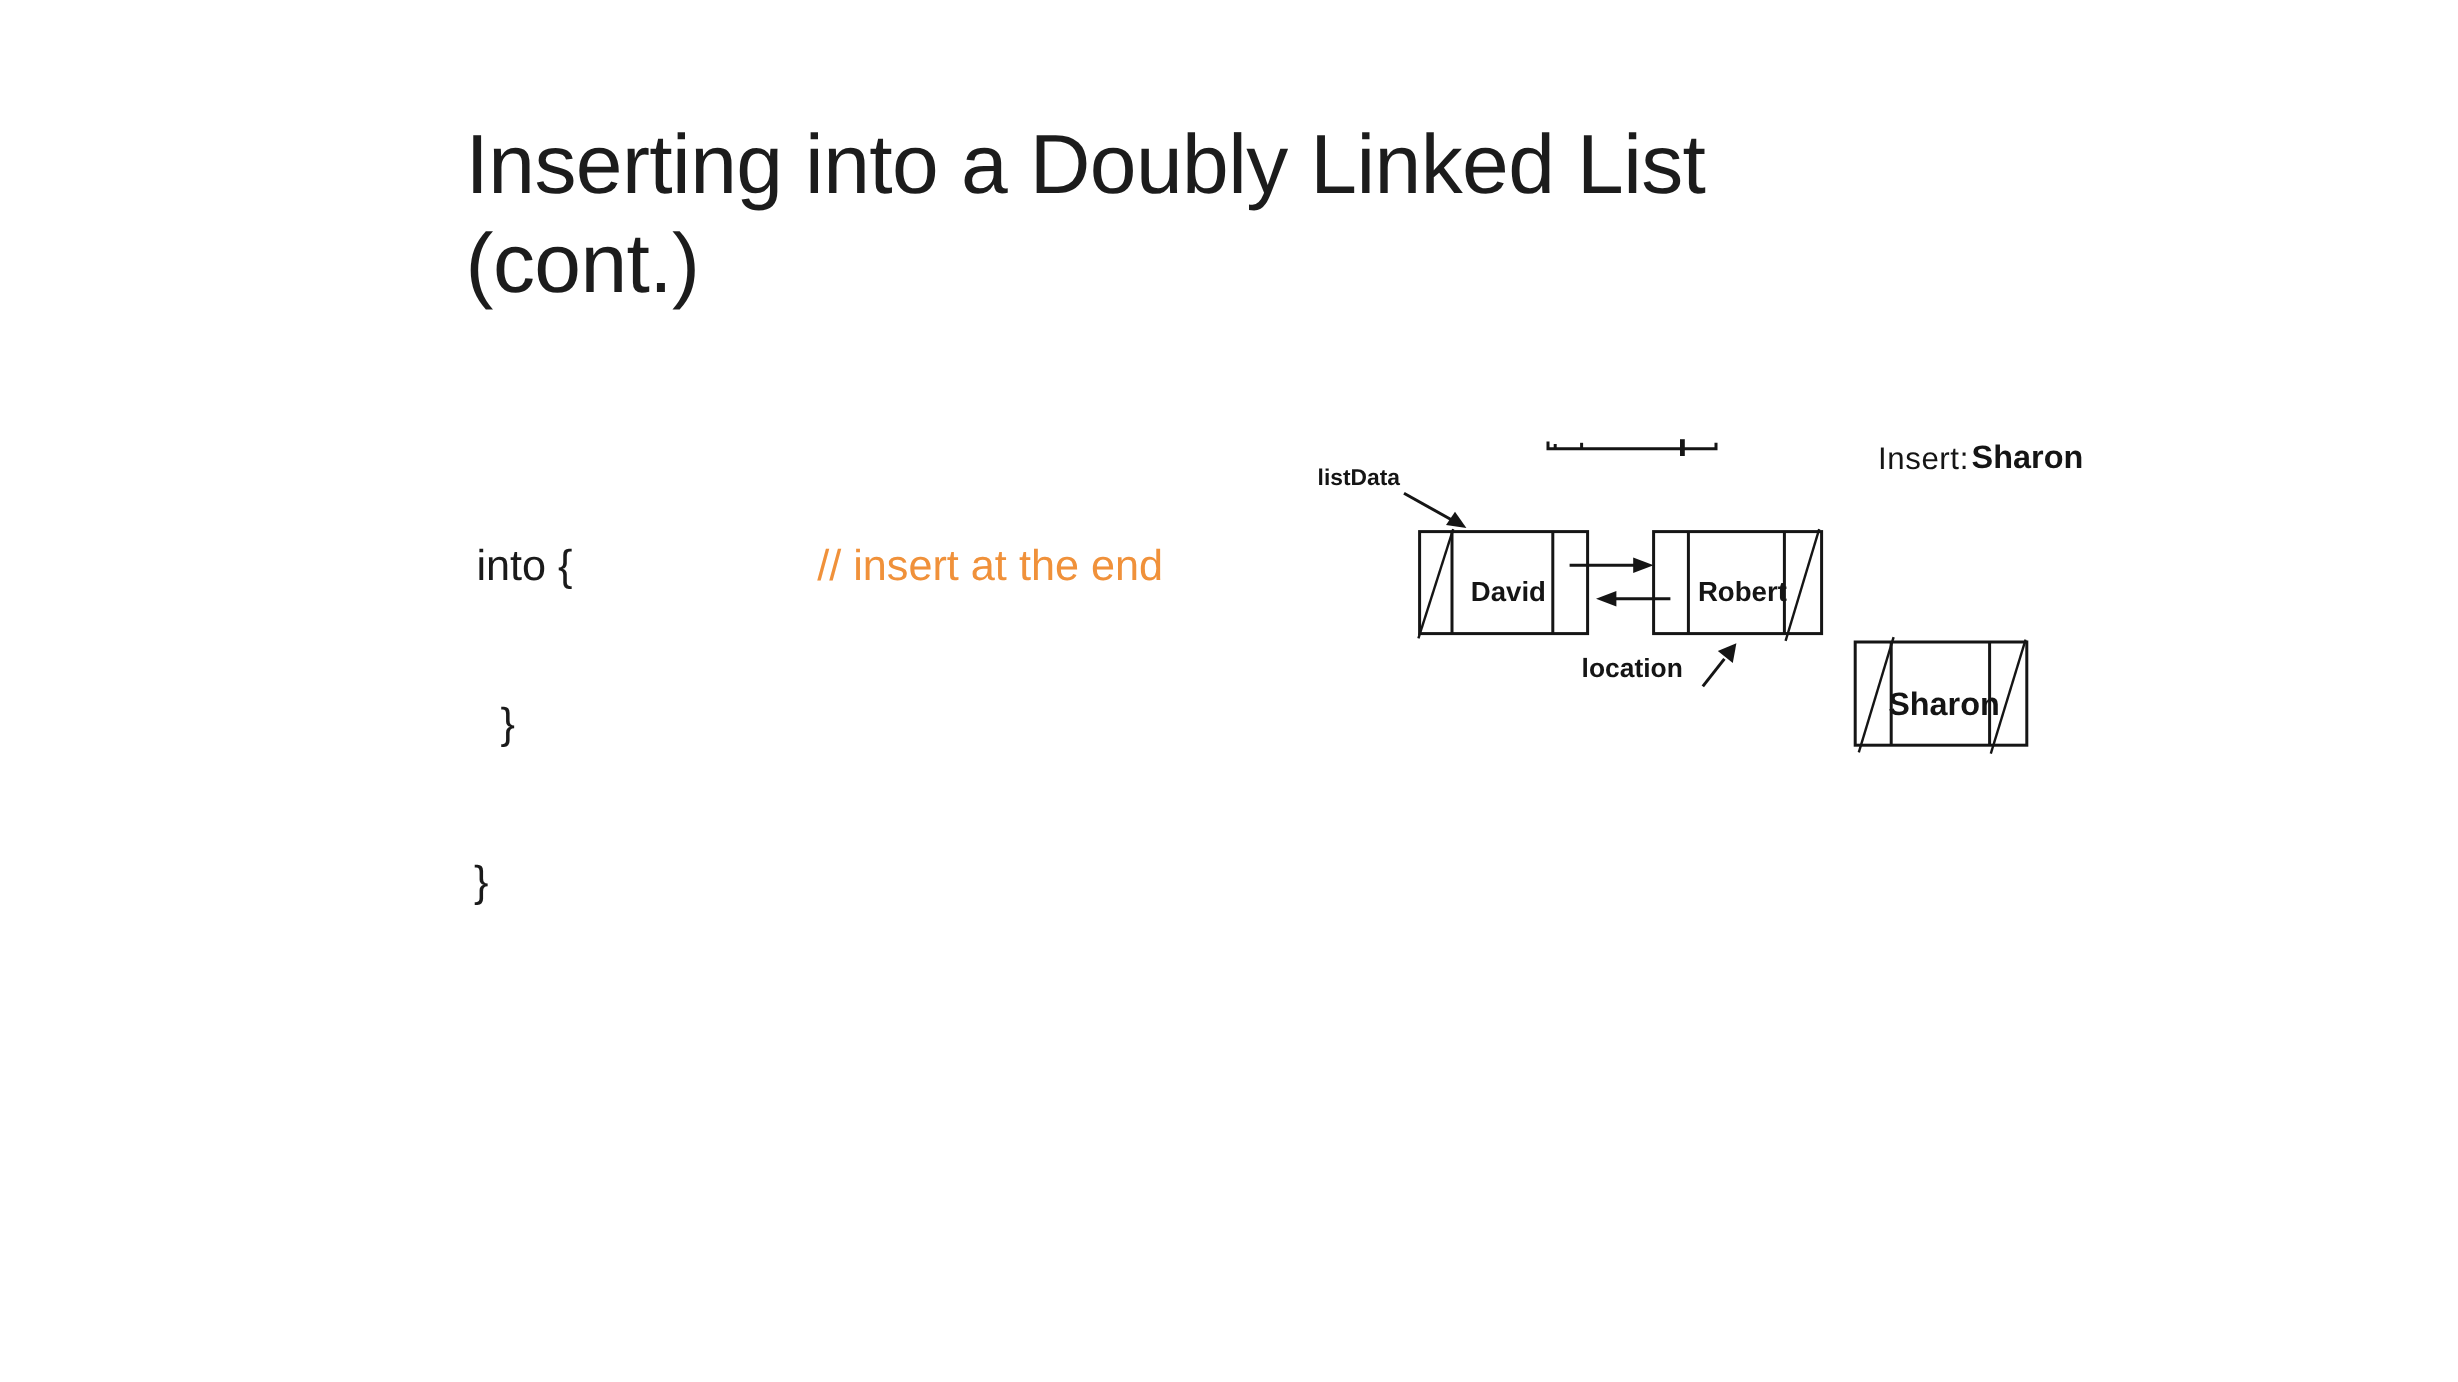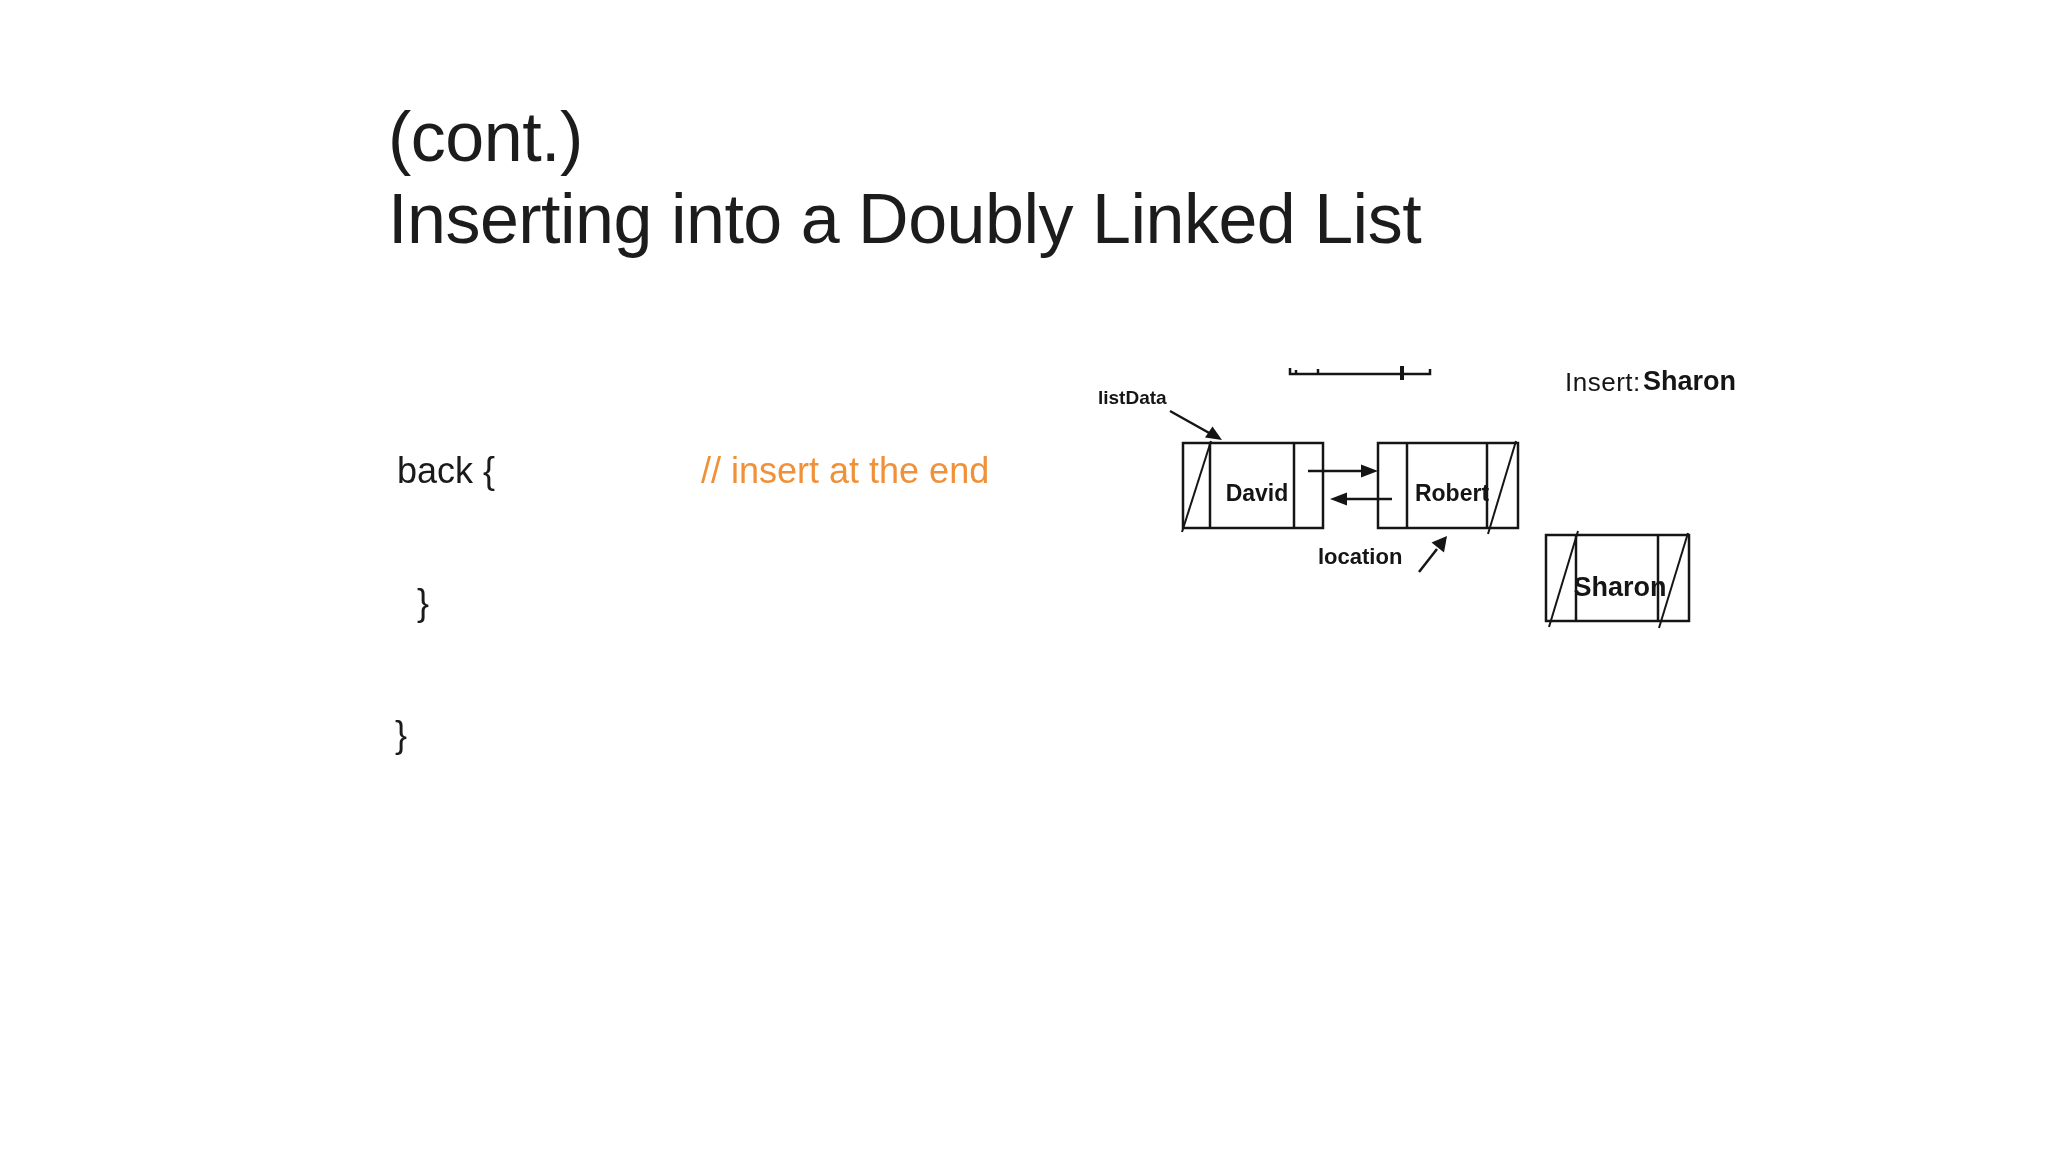--- a/index.html
+++ b/index.html
@@ -57,26 +57,26 @@
   .ptr-label{font-size:22px;font-weight:700;}
   .insert-label{font-size:26px;font-weight:400;letter-spacing:0.5px;}
   .insert-name{font-size:27px;font-weight:700;}
 </style>
 </head>
 <body>
 
 <div class="slide">
 
   <div class="title">
+    <div>Inserting into a Doubly Linked List</div>
     <div>(cont.)</div>
-    <div>Inserting into a Doubly Linked List</div>
   </div>
 
   <div class="code">
-    <div class="code-line" style="padding-left:12px"><span>back {</span><span class="code-comment" style="left:316px">// insert at the end</span></div>
+    <div class="code-line" style="padding-left:12px"><span>into {</span><span class="code-comment" style="left:296px">// insert at the end</span></div>
     <div class="code-line" style="padding-left:32px"><span>}</span></div>
     <div class="code-line" style="padding-left:10px"><span>}</span></div>
     
     
     
     
     
     
     
   </div>

